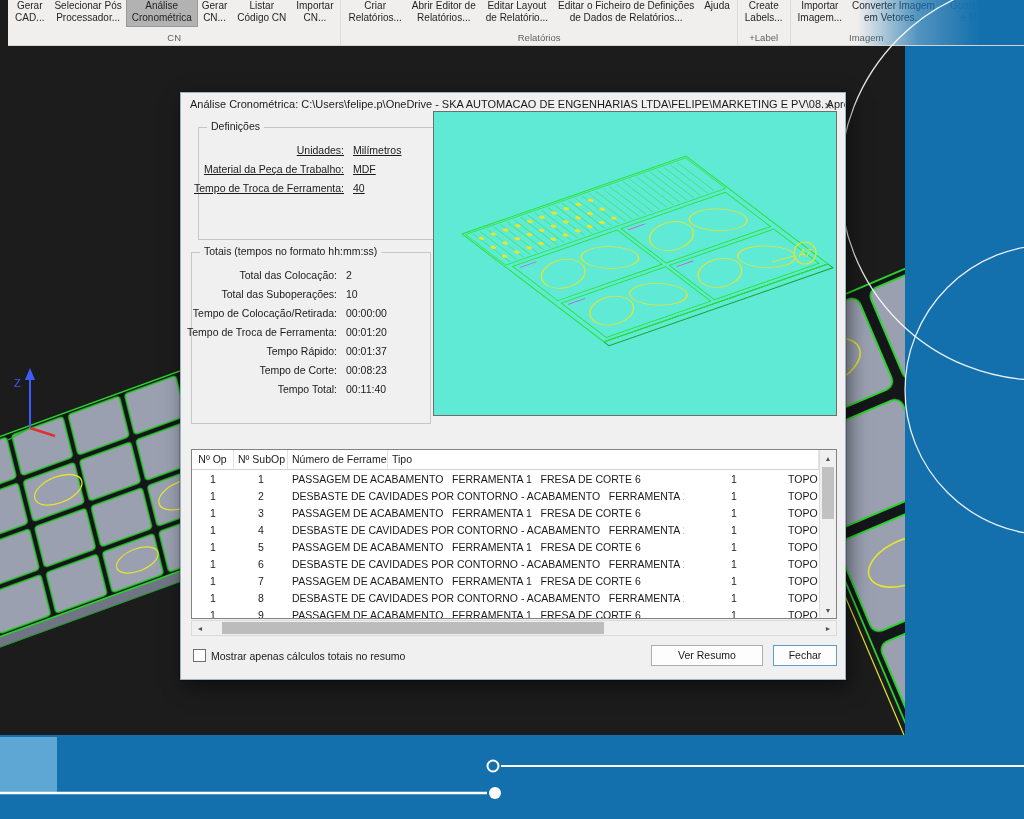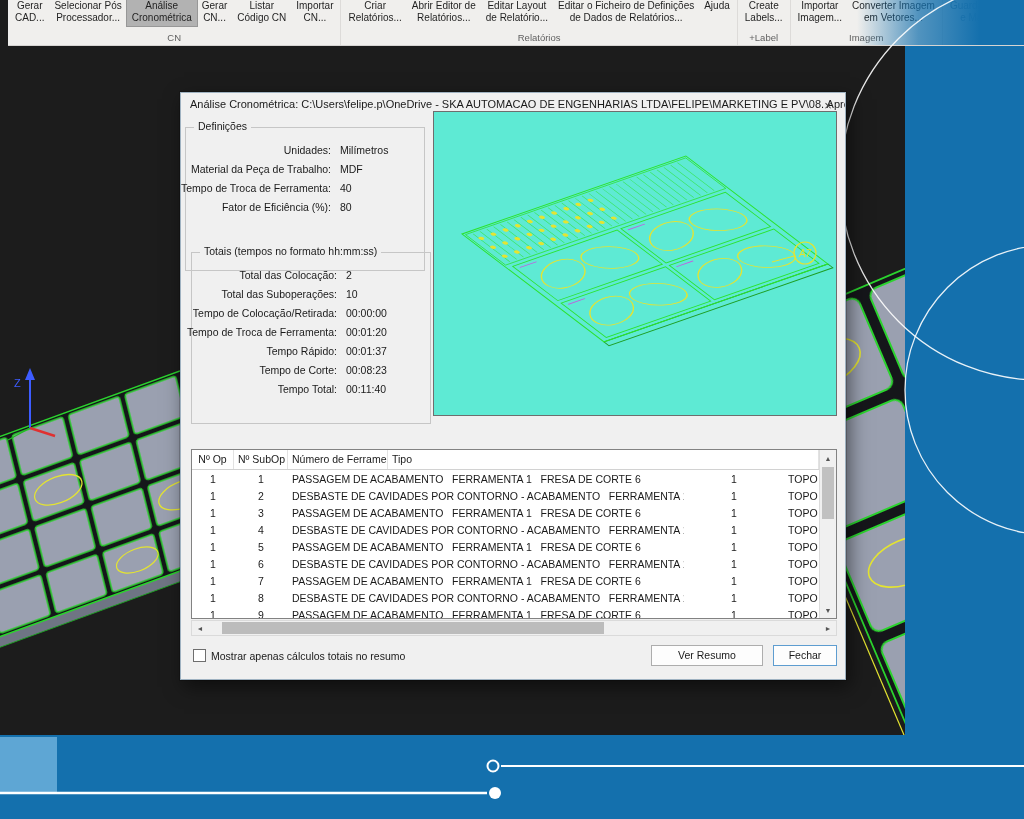--- a/index.html
+++ b/index.html
@@ -34,21 +34,21 @@
   .dialog { position:absolute; left:180px; top:92px; width:666px; height:588px; background:#f0f0f0;
             border:1px solid #9fb2c1; box-shadow:0 0 0 1px rgba(0,0,0,.18), 4px 7px 18px rgba(0,0,0,.5);
             z-index:5; font-size:10.5px; color:#1a1a1a; }
   .dlg-titlebar { position:relative; height:24px; }
   .dlg-title { font-size:11px; padding:5px 36px 0 9px; white-space:nowrap; overflow:hidden; }
   .dlg-close { position:absolute; right:2px; top:2px; width:30px; height:20px; display:flex;
                align-items:center; justify-content:center; font-size:13px; color:#404040; cursor:default; }
 
   .groupbox { position:absolute; border:1px solid #c6c6c6; }
   .gb-legend { position:absolute; top:-8px; left:8px; background:#f0f0f0; padding:0 4px; font-size:10.5px; }
-  .gb-defs   { left:4px; top:34px;  width:240px; height:144px; }
+  .gb-defs   { left:17px; top:34px;  width:240px; height:113px;text-decoration:underline; }
   .gb-totals { left:10px; top:159px; width:240px; height:172px; }
   .kv-rows { padding-top:12px; }
   .kvrow { display:flex; height:19px; align-items:center; padding-left:3px; }
   .kvlabel { width:142px; display:flex; justify-content:flex-end; overflow:visible; }
   .kvlabel span { white-space:nowrap; }
   .kvvalue { margin-left:9px; white-space:nowrap; }
 
   .preview { position:absolute; left:252px; top:18px; width:404px; height:305px; background:#5eead4;
              border:1px solid #6e6e6e; overflow:hidden; }
 
@@ -215,26 +215,20 @@
             <span>Material da Peça de Trabalho:</span>
           </div>
           <div class="kvvalue">MDF</div>
         </div>
         <div class="kvrow">
           <div class="kvlabel">
             <span>Tempo de Troca de Ferramenta:</span>
           </div>
           <div class="kvvalue">40</div>
         </div>
-        <div class="kvrow">
-          <div class="kvlabel">
-            <span>Fator de Eficiência (%):</span>
-          </div>
-          <div class="kvvalue">80</div>
-        </div>
       </div>
   </div>
 
   <div class="groupbox gb-totals">
     <div class="gb-legend">Totais (tempos no formato hh:mm:ss)</div>
     <div class="kv-rows">
         <div class="kvrow">
           <div class="kvlabel">
             <span>Total das Colocação:</span>
           </div>

